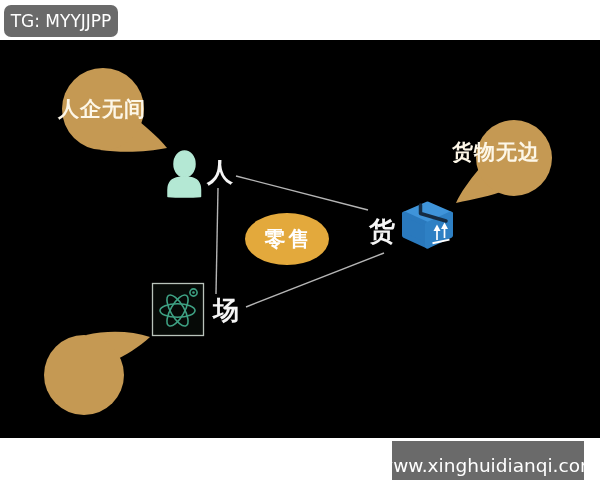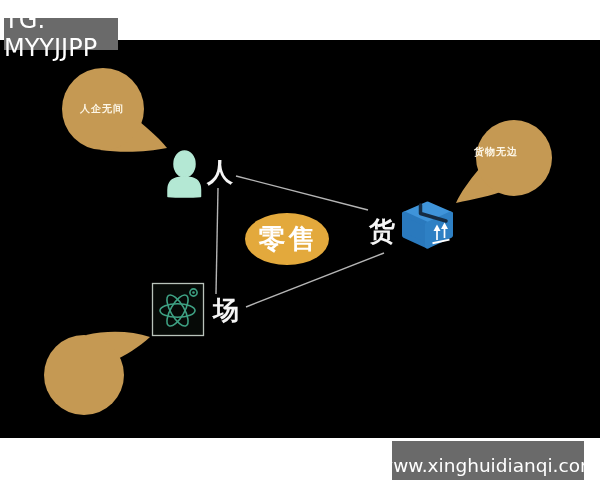--- a/index.html
+++ b/index.html
@@ -11,27 +11,27 @@
   .black-panel{
     position:absolute;left:0;top:40px;width:600px;height:398px;
     background:#000000;
   }
   .overlay{position:absolute;left:0;top:0;width:600px;height:480px;}
   .lbl{
     position:absolute;transform:translate(-50%,-50%);
     white-space:nowrap;color:#ffffff;z-index:5;
   }
   .node-char{font-size:26px;font-weight:bold;color:#f5f5f5;}
-  .retail{font-size:27px;font-weight:bold;letter-spacing:3px;color:#ffffff;text-indent:3px;}
-  .callout-text{font-size:10px;font-weight:bold;color:#fdf7e8;letter-spacing:1px;}
+  .retail{font-size:21px;font-weight:bold;letter-spacing:3px;color:#ffffff;text-indent:3px;}
+  .callout-text{font-size:21px;font-weight:bold;color:#fdf7e8;letter-spacing:1px;}
   .wm-box{
     position:absolute;background:#6a6a6a;color:#ffffff;
     display:flex;align-items:center;justify-content:center;z-index:6;
   }
-  .tg-box{left:4px;top:18px;width:114px;height:32px;font-size:24px;}
+  .tg-box{left:4px;top:5px;width:114px;height:32px;font-size:17px;border-radius:7px;}
   .url-box{left:392px;top:441px;width:192px;height:49px;font-size:18.5px;}
 </style>
 </head>
 <body>
 
 <div class="stage">
 
   <div class="black-panel"></div>
 
   <svg class="overlay" viewBox="0 0 600 480">

